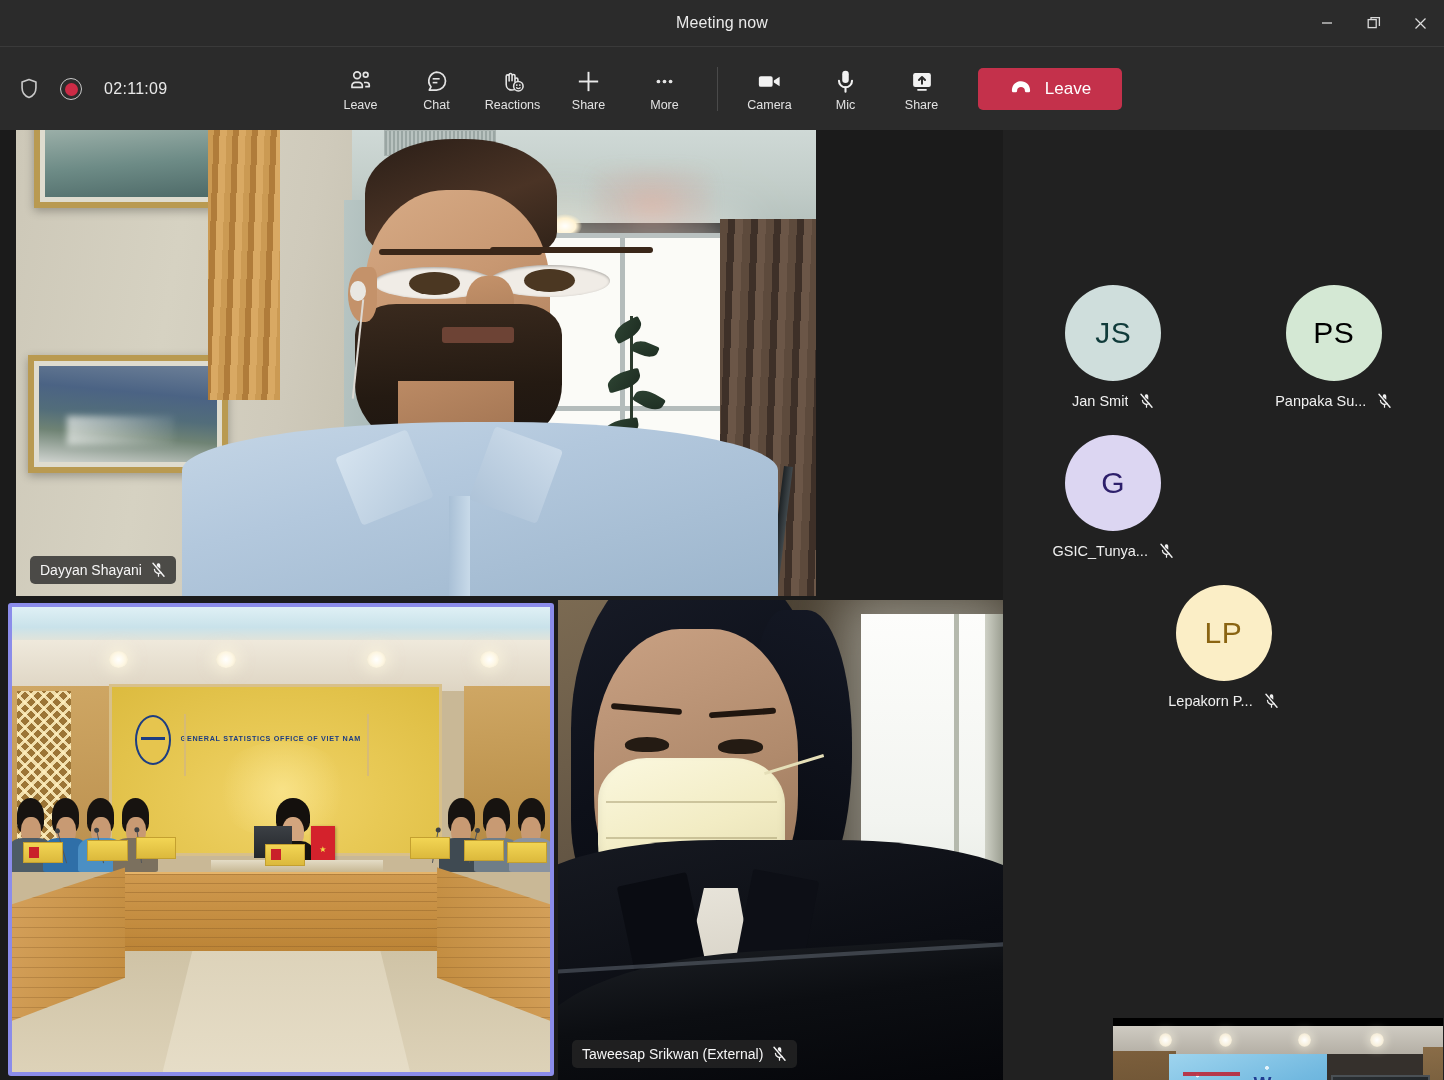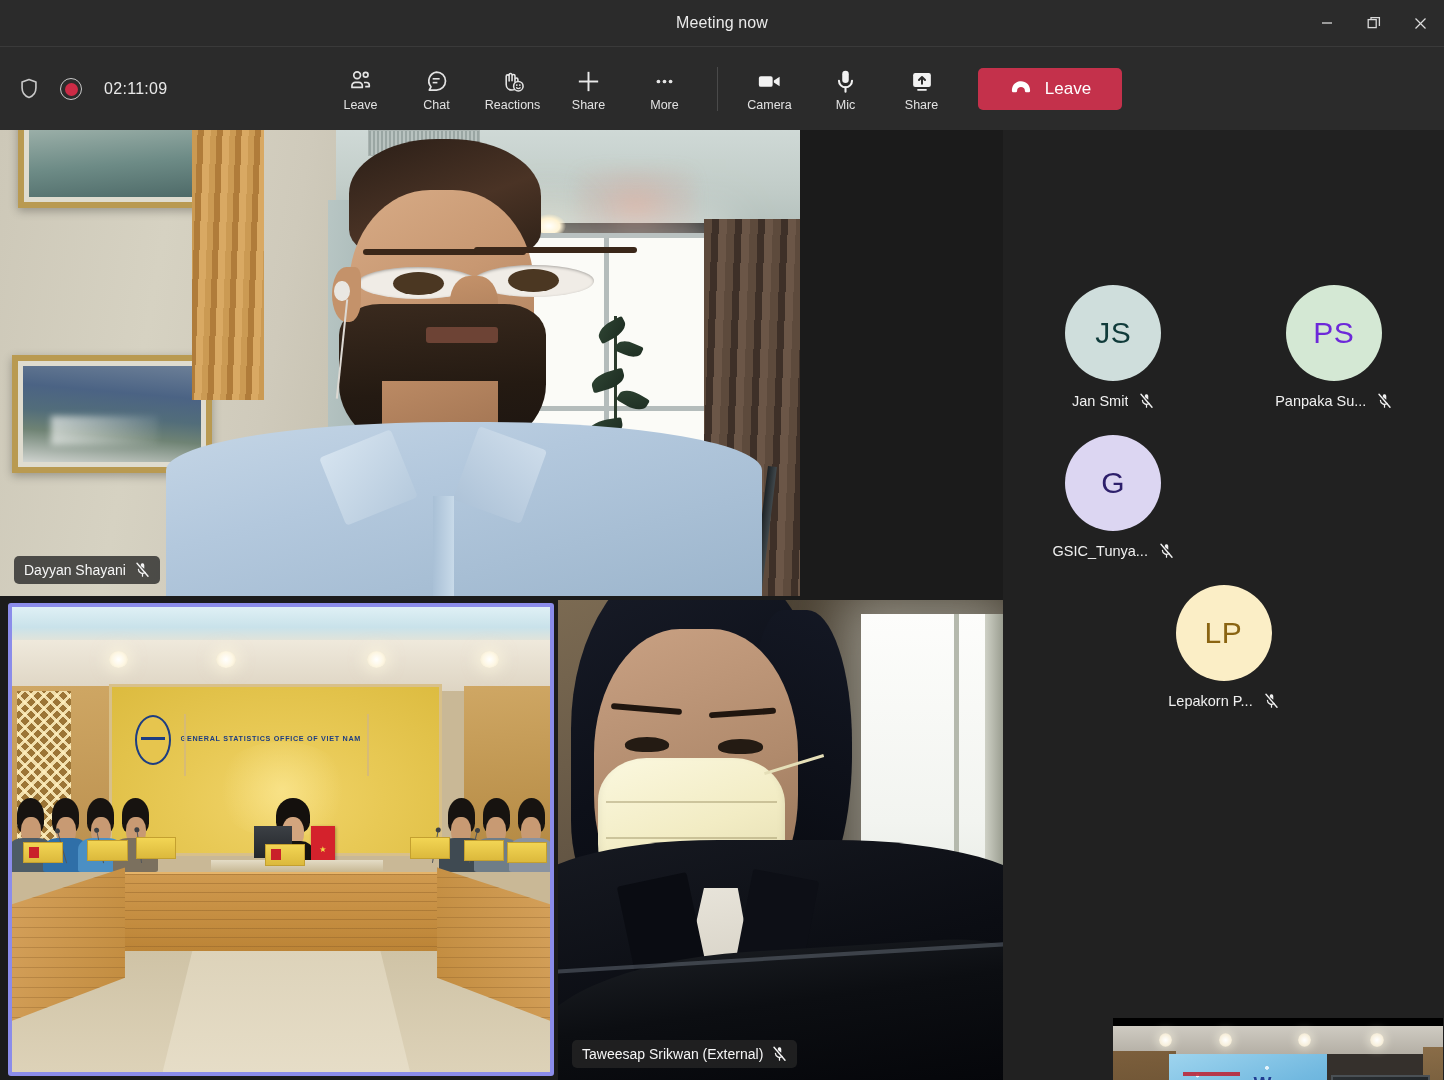--- a/index.html
+++ b/index.html
@@ -95,21 +95,21 @@
     max-width:calc(100% - 28px);
     z-index:6;
   }
   .namepill-text {
     font-size:14px; color:#f6f6f6; white-space:nowrap;
     overflow:hidden; text-overflow:ellipsis;
   }
   .mutemic { width:15px; height:16px; flex:0 0 auto; display:block; }
 
   
-  #tile-dayyan { left:0; top:0px; width:800px; height:466px; }
+  #tile-dayyan { left:16px; top:0px; width:800px; height:466px; }
   .d-wall {
     position:absolute; left:0; top:0; width:44%; height:100%;
     background:linear-gradient(100deg,#cdc8b8 0%,#d6d2c2 42%,#cfcabb 72%,#c4bfae 100%);
   }
   .d-frame {
     position:absolute; border:6px solid #b99a51; background:#dfdccf;
     box-shadow:0 3px 9px rgba(0,0,0,.28);
   }
   .d-frame.f1 { left:18px; top:-62px; width:190px; height:140px; }
   .d-frame.f2 { left:12px; top:225px; width:200px; height:118px; }
@@ -970,21 +970,21 @@
             <path d="M6.1 2.9A2 2 0 0 1 10 3.4v4.2L6.1 4.4z" fill="#efefef"></path>
             <path d="M3.4 8.2a4.6 4.6 0 0 0 7.5 3.5" fill="none" stroke="#efefef" stroke-width="1.4" stroke-linecap="round"></path>
             <line x1="8" y1="13.1" x2="8" y2="16" stroke="#efefef" stroke-width="1.4" stroke-linecap="round"></line>
             <line x1="1.8" y1="1.4" x2="14.2" y2="16.1" stroke="#efefef" stroke-width="1.6" stroke-linecap="round"></line>
           </svg>
         </div>
       </div>
 
 
       <div class="av-cell">
-        <div class="avatar" style="background:#d4e8d4;color:#6d28d9">PS</div>
+        <div class="avatar" style="background:#d4e8d4;color:#000000">PS</div>
         <div class="av-row">
           <span class="av-name">Panpaka Su...</span>
           <svg class="mutemic" viewBox="0 0 16 18">
             <path d="M6.1 2.9A2 2 0 0 1 10 3.4v4.2L6.1 4.4z" fill="#efefef"></path>
             <path d="M3.4 8.2a4.6 4.6 0 0 0 7.5 3.5" fill="none" stroke="#efefef" stroke-width="1.4" stroke-linecap="round"></path>
             <line x1="8" y1="13.1" x2="8" y2="16" stroke="#efefef" stroke-width="1.4" stroke-linecap="round"></line>
             <line x1="1.8" y1="1.4" x2="14.2" y2="16.1" stroke="#efefef" stroke-width="1.6" stroke-linecap="round"></line>
           </svg>
         </div>
       </div>

